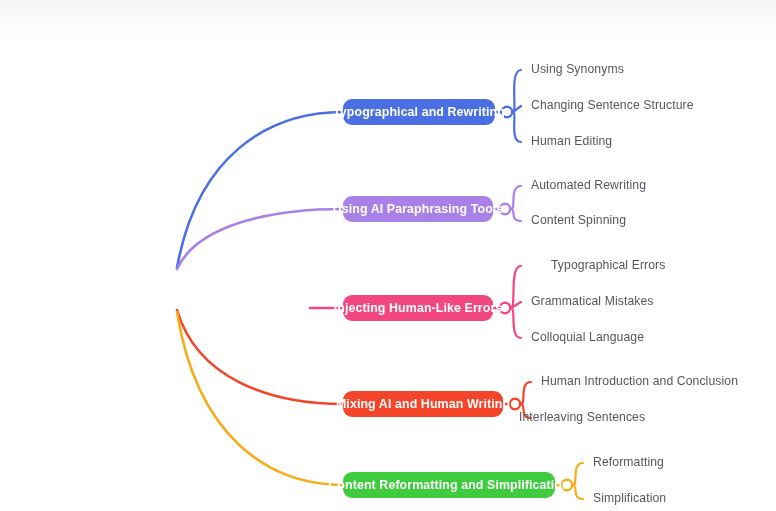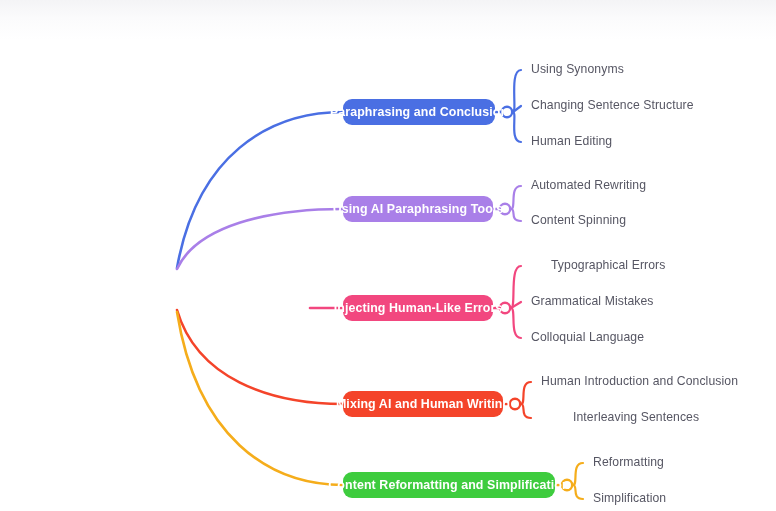--- a/index.html
+++ b/index.html
@@ -86,33 +86,33 @@
       <path d="M 521 404 C 526.5 404, 519 382, 531 382" stroke="#f4442a" stroke-width="2.2" fill="none" stroke-linecap="round"></path>
       <path d="M 521 404 C 526.5 404, 519 418, 531 418" stroke="#f4442a" stroke-width="2.2" fill="none" stroke-linecap="round"></path>
       <circle cx="515" cy="404" r="5.2" fill="#ffffff" stroke="#f4442a" stroke-width="2.4"></circle>
       <path d="M 177 312 C 196.92 436.56, 268.3 485, 343 485" stroke="#f5ad1b" stroke-width="2.6" fill="none" stroke-linecap="round"></path>
       <path d="M 555 485 L 561 485" stroke="#f5ad1b" stroke-width="2.6" fill="none" stroke-linecap="round"></path>
       <path d="M 573 485 C 578.5 485, 571 463, 583 463" stroke="#f5ad1b" stroke-width="2.2" fill="none" stroke-linecap="round"></path>
       <path d="M 573 485 C 578.5 485, 571 499, 583 499" stroke="#f5ad1b" stroke-width="2.2" fill="none" stroke-linecap="round"></path>
       <circle cx="567" cy="485" r="5.2" fill="#ffffff" stroke="#f5ad1b" stroke-width="2.4"></circle>
     </svg>
   <div id="nodes">
-      <div class="node" style="left: 343px; top: 99px; width: 152px; background: rgb(74, 111, 227);">Paraphrasing and Conclusion</div>
+      <div class="node" style="left: 343px; top: 99px; width: 152px; background: rgb(74, 111, 227);">Typographical and Rewriting</div>
       <div class="node" style="left: 343px; top: 196px; width: 150px; background: rgb(169, 127, 232);">Using AI Paraphrasing Tools</div>
       <div class="node" style="left: 343px; top: 295px; width: 150px; background: rgb(242, 71, 127);">Injecting Human-Like Errors</div>
       <div class="node" style="left: 343px; top: 391px; width: 160px; background: rgb(244, 68, 42);">Mixing AI and Human Writing</div>
       <div class="node" style="left: 343px; top: 472px; width: 212px; background: rgb(62, 204, 62);">Content Reformatting and Simplification</div>
     </div>
   <div id="leaves">
       <div class="leaf" style="left: 531px; top: 62px;">Using Synonyms</div>
       <div class="leaf" style="left: 531px; top: 98px;">Changing Sentence Structure</div>
       <div class="leaf" style="left: 531px; top: 134px;">Human Editing</div>
       <div class="leaf" style="left: 531px; top: 178px;">Automated Rewriting</div>
       <div class="leaf" style="left: 531px; top: 213px;">Content Spinning</div>
       <div class="leaf" style="left: 531px; top: 258px; margin-left: 20px;">Typographical Errors</div>
       <div class="leaf" style="left: 531px; top: 294px;">Grammatical Mistakes</div>
       <div class="leaf" style="left: 531px; top: 330px;">Colloquial Language</div>
       <div class="leaf" style="left: 541px; top: 374px;">Human Introduction and Conclusion</div>
-      <div class="leaf" style="left: 573px; top: 410px;">Interleaving Sentences</div>
+      <div class="leaf" style="left: 519px; top: 410px;">Interleaving Sentences</div>
       <div class="leaf" style="left: 593px; top: 455px;">Reformatting</div>
       <div class="leaf" style="left: 593px; top: 491px;">Simplification</div>
     </div>
 </div>
 
 </body></html>

